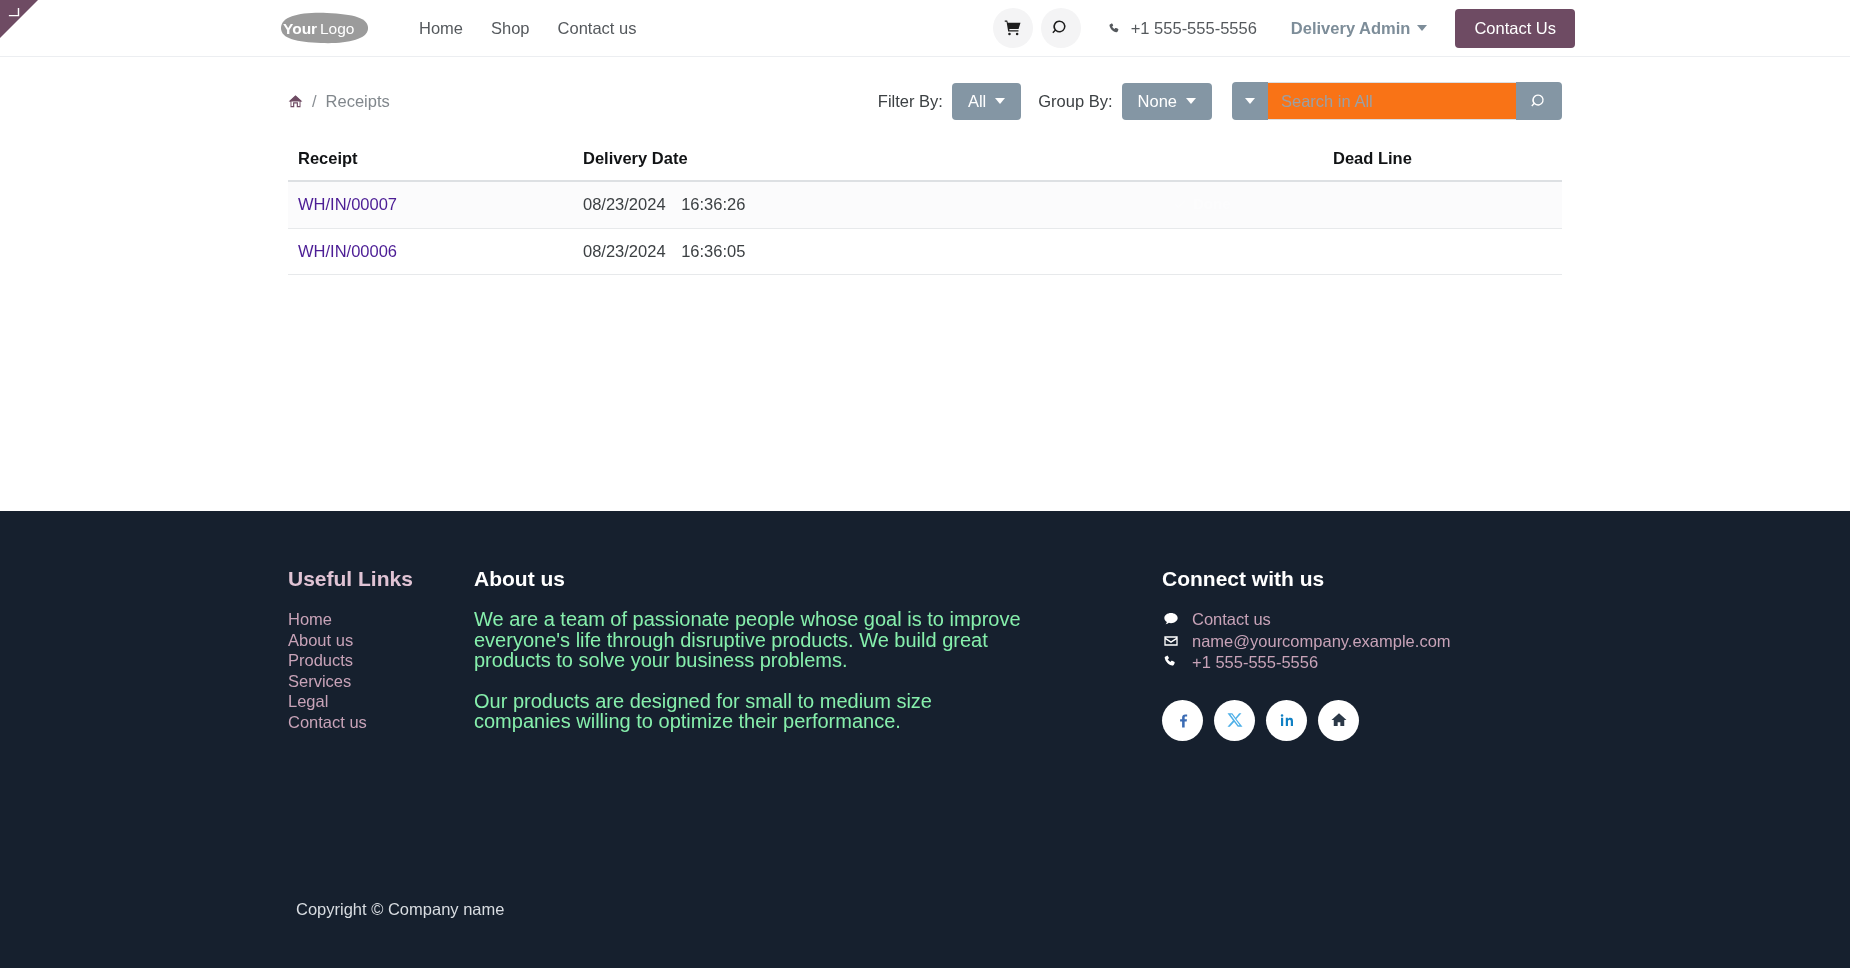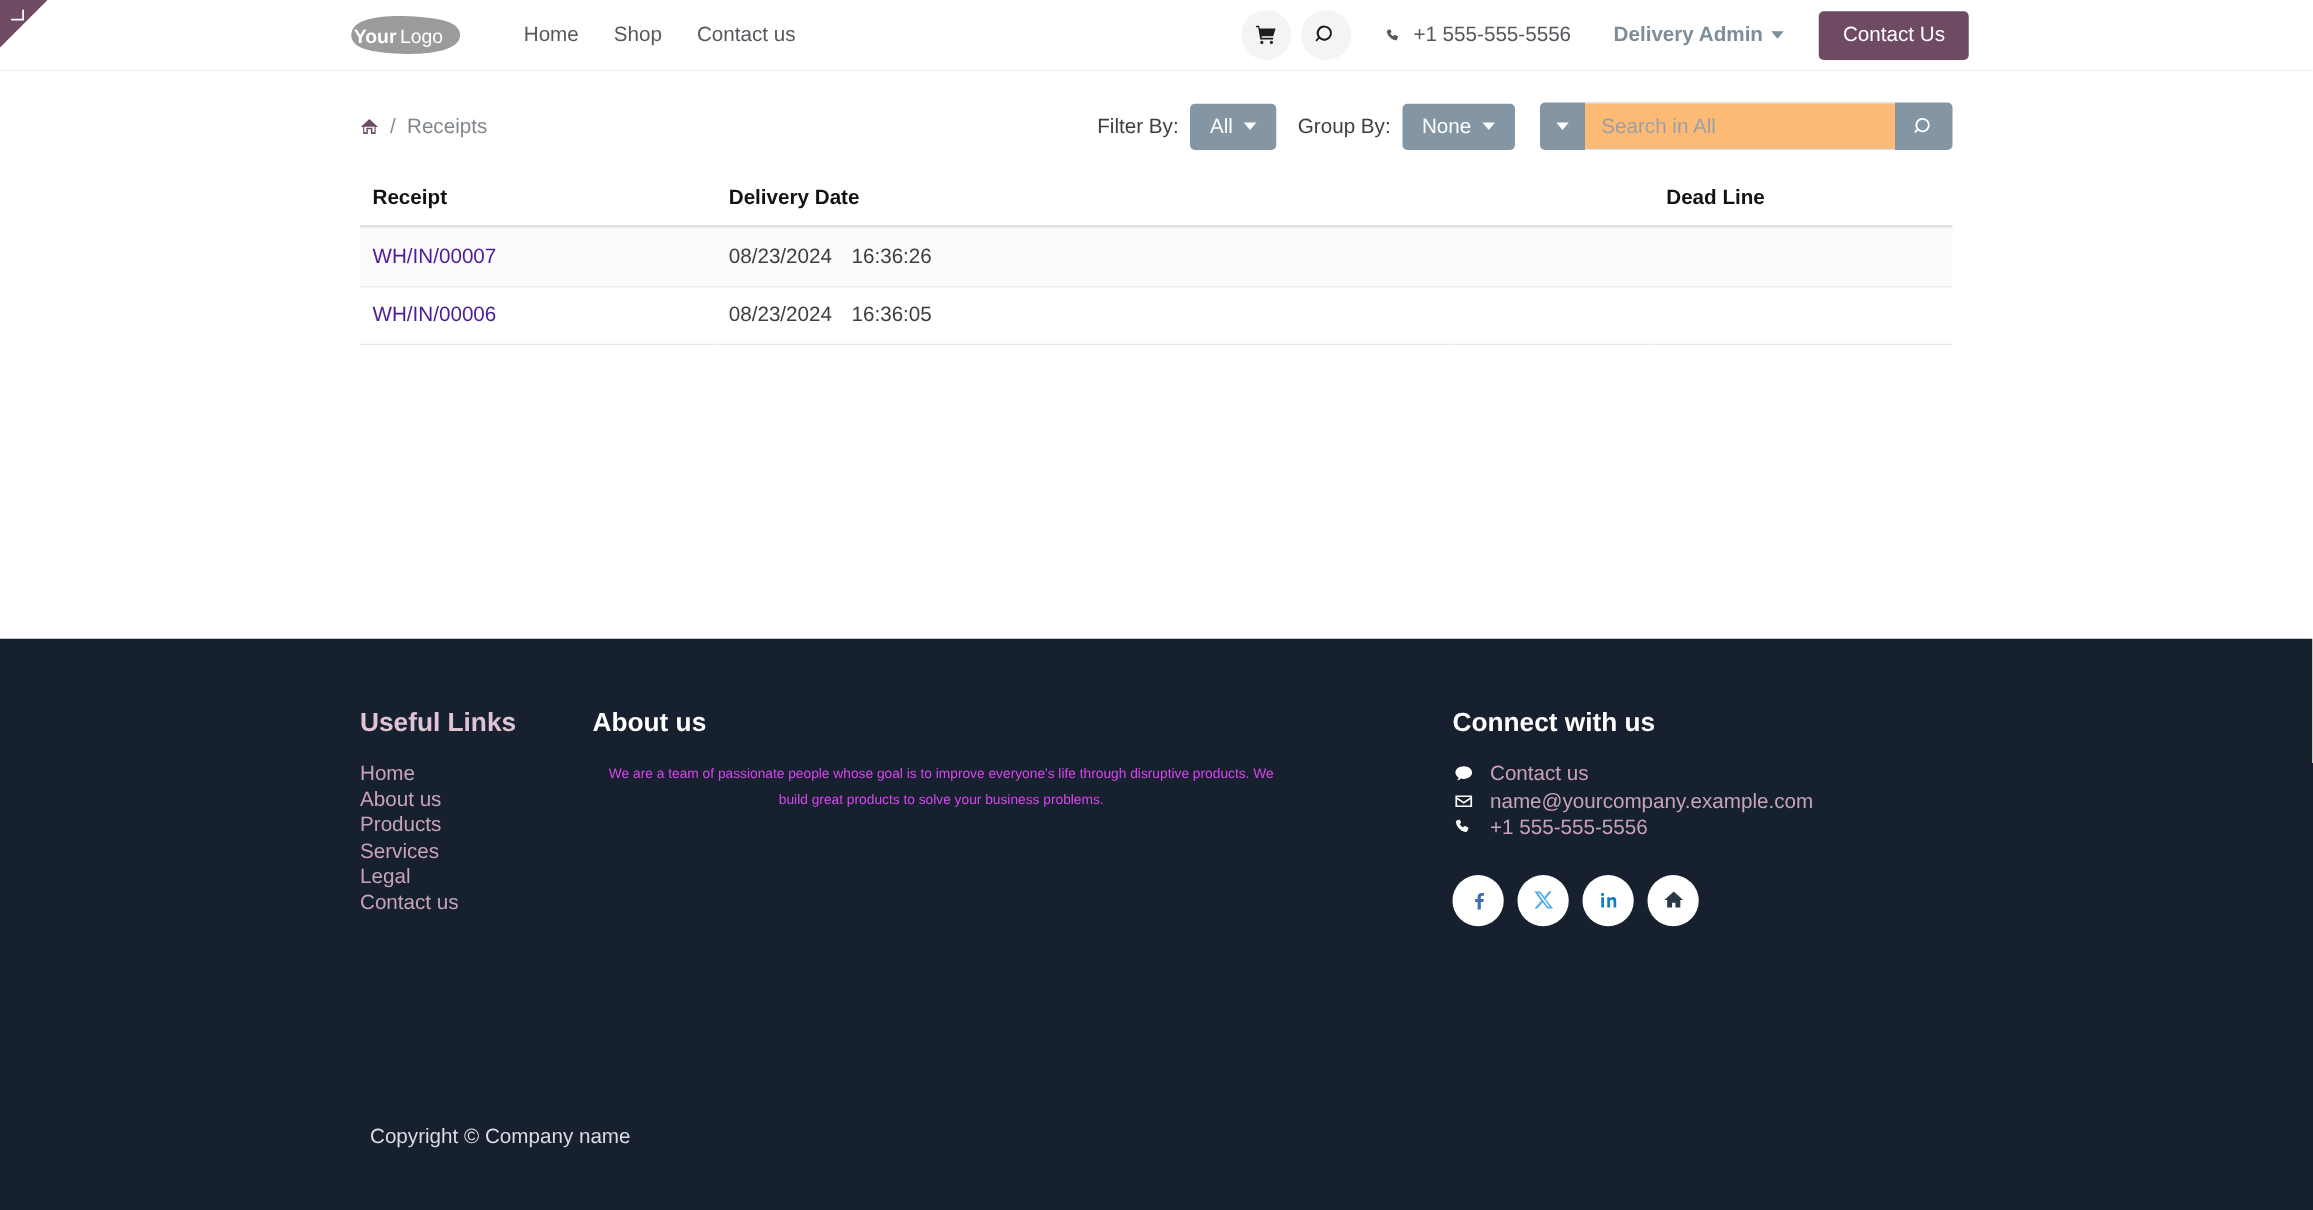--- a/index.html
+++ b/index.html
@@ -181,21 +181,21 @@
   .search-input {
     width: 248px;
     border: 1px solid #dbdee1;
     border-left: none;
     border-right: none;
     font-size: 16.5px;
     padding: 0 13px;
     color: #3c4043;
     outline: none;
     font-family: inherit;
-    background: #fdba74;
+    background: #f97316;
   }
   .search-input::placeholder { color: #9aa0a6; }
   .search-submit {
     background: #8496a4;
     border: none;
     border-radius: 0 4px 4px 0;
     width: 46px;
     display: flex; align-items: center; justify-content: center;
     cursor: pointer;
   }
@@ -269,25 +269,24 @@
   .flink {
     display: block;
     color: #c8a3b8;
     font-size: 16.5px;
     text-decoration: none;
     line-height: 20.6px;
     margin-bottom: 0;
     cursor: pointer;
   }
   .about-p {
-    font-size: 11px;
+    font-size: 20px;
     line-height: 20.6px;
-    color: #d946ef;
+    color: #86efac;
     margin: 0 0 20px 0;
-    text-align: center;
   }
   .contact-line {
     display: flex;
     align-items: center;
     gap: 12px;
     margin-bottom: 1px;
     line-height: 20.6px;
   }
   .contact-line .ci { width: 18px; display: inline-flex; justify-content: center; }
   .contact-line .ci svg { width: 16px; height: 16px; fill: #ffffff; }
@@ -487,20 +486,21 @@
       <a class="flink">About us</a>
       <a class="flink">Products</a>
       <a class="flink">Services</a>
       <a class="flink">Legal</a>
       <a class="flink">Contact us</a>
     </div>
 
     <div class="fcol-about">
       <div class="footer-h">About us</div>
       <p class="about-p">We are a team of passionate people whose goal is to improve everyone's life through disruptive products. We build great products to solve your business problems.</p>
+      <p class="about-p">Our products are designed for small to medium size companies willing to optimize their performance.</p>
     </div>
 
     <div class="fcol-connect">
       <div class="footer-h">Connect with us</div>
 
       <div class="contact-line">
         <span class="ci">
           <svg viewBox="0 0 24 24" aria-hidden="true">
               <path d="M12 3C6.5 3 2 6.4 2 10.6c0 2.4 1.5 4.6 3.8 6-.2 1.2-.9 2.4-1.9 3.4 1.9-.3 3.6-1.1 4.9-2.2 1 .2 2.1.4 3.2.4 5.5 0 10-3.4 10-7.6S17.5 3 12 3z"></path>
             </svg>

